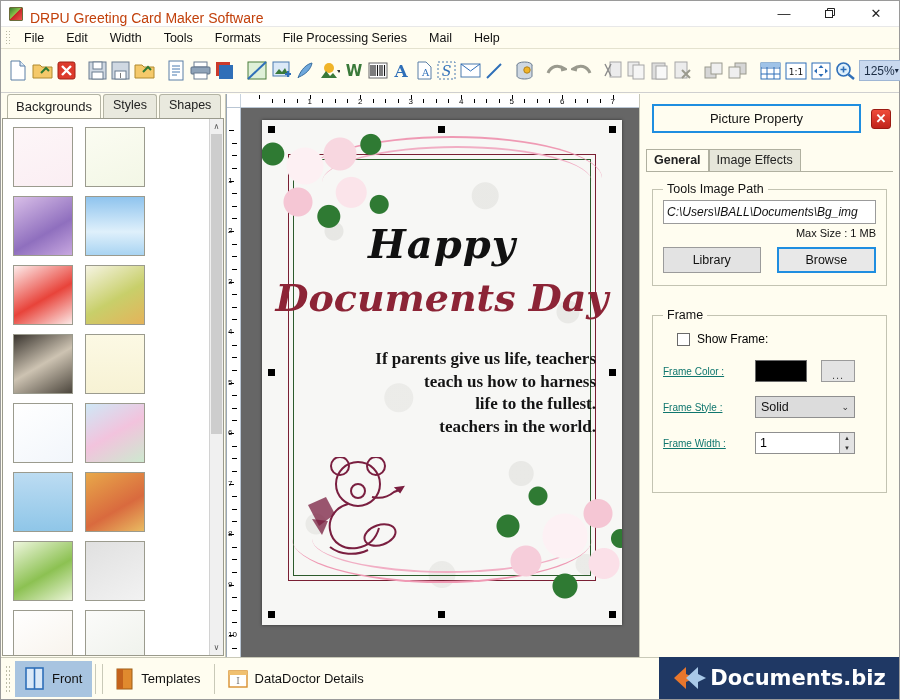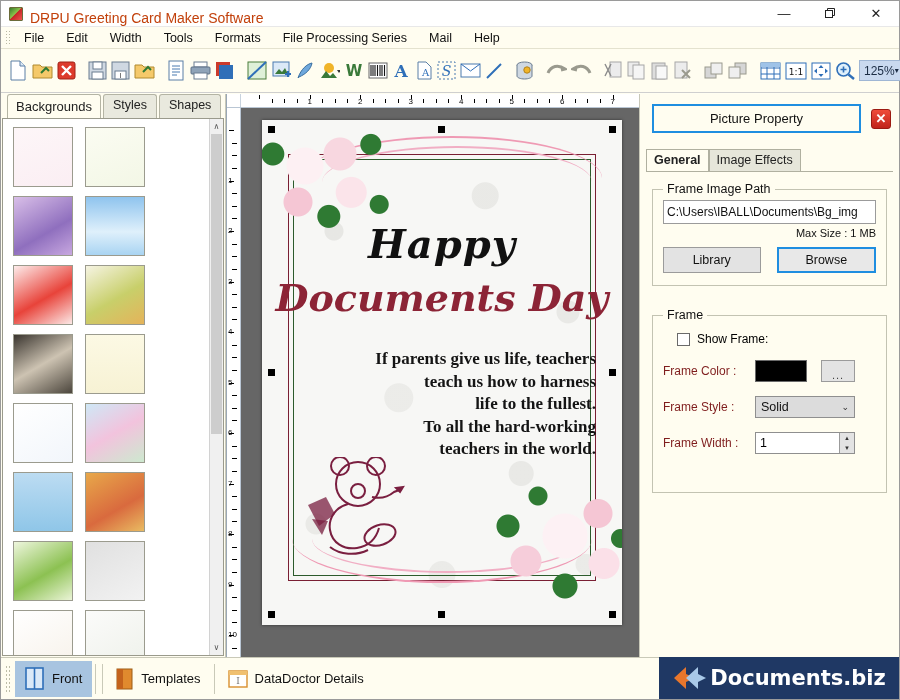--- a/index.html
+++ b/index.html
@@ -160,29 +160,29 @@
   .rtabs { display:flex; align-items:flex-end; margin:12px 0 0 6px; height:22px; }
   .rtab { font-size:12.5px; padding:3px 7px 4px; background:#e6e6da;
           border:1px solid #b0b0a0; border-bottom:none; color:#222; }
   .rtab.active { background:#fffdf0; font-weight:bold; border-color:#b0b0a0; }
   .tabline { border-top:1px solid #b0b0a0; margin:0 6px; }
   fieldset.grp { margin:10px 12px 0 12px; border:1px solid #c3c3b2;
                  padding:4px 10px 12px 10px; }
   fieldset.grp legend { font-size:12.5px; padding:0 4px; color:#111; }
   .pathinput { width:100%; height:20px; border:1px solid #9b9b9b;
                background:#fff; font-size:12px; padding:11px 3px; color:#111;
-               font-family:"Liberation Sans", sans-serif; }
+               font-family:"Liberation Sans", sans-serif;font-style:italic; }
   .maxsize { text-align:right; font-size:11px; margin-top:3px; color:#111; }
   .btnrow { display:flex; gap:16px; margin-top:8px; }
   .btn { flex:1; height:26px; background:#e3e3e3; border:1px solid #9b9b9b;
          font-size:12.5px; display:flex; align-items:center;
          justify-content:center; color:#111; }
   .btn.focus { border:2px solid #1f8ee0; background:#e8e8e8; }
   .frow { display:flex; align-items:center; margin-top:14px; }
-  .flabel { width:92px; font-size:12px; color:#7f1d1d; }
+  .flabel { width:92px; font-size:10px; color:#0f766e;text-decoration:underline; }
   .ckrow { display:flex; align-items:center; margin:6px 0 2px 14px; }
   .ck { width:13px; height:13px; border:1px solid #6a6a6a; background:#fff;
         margin-right:7px; }
   .colorbox { width:52px; height:22px; background:#000; border:1px solid #6a6a6a; }
   .dots { width:34px; height:22px; background:#e3e3e3; border:1px solid #9b9b9b;
           margin-left:14px; font-size:11px; display:flex; align-items:flex-end;
           justify-content:center; color:#444; letter-spacing:1px; }
   .selectbox { width:100px; height:22px; background:#dcdcdc; border:1px solid #8f8f8f;
                font-size:12.5px; display:flex; align-items:center; padding:0 5px;
                color:#111; }
@@ -623,21 +623,20 @@
             <path d="M8 48l18-8 9 17-16 12z" fill="#7a1f40" opacity="0.75"></path>
             <path d="M12 62l16 2-6 14z" fill="#7a1f40" opacity="0.75"></path>
           </svg>
 
           <div class="card-title1">Happy</div>
           <div class="card-title2">Documents Day</div>
           <div class="card-msg" id="cardMsg">
               <div>If parents give us life, teachers</div>
               <div>teach us how to harness</div>
               <div>life to the fullest.</div>
-              <div>To all the hard-working</div>
               <div>teachers in the world.</div>
             </div>
 
           <div class="handle" style="left:6px;  top:6px;"></div>
           <div class="handle" style="left:176px;top:6px;"></div>
           <div class="handle" style="left:347px;top:6px;"></div>
           <div class="handle" style="left:6px;  top:249px;"></div>
           <div class="handle" style="left:347px;top:249px;"></div>
           <div class="handle" style="left:6px;  top:491px;"></div>
           <div class="handle" style="left:176px;top:491px;"></div>
@@ -652,21 +651,21 @@
         <div class="pp-close">✕</div>
       </div>
 
       <div class="rtabs">
         <div class="rtab active">General</div>
         <div class="rtab">Image Effects</div>
       </div>
       <div class="tabline"></div>
 
       <fieldset class="grp">
-        <legend>Frame Image Path</legend>
+        <legend>Tools Image Path</legend>
         <input class="pathinput" type="text" value="C:\Users\IBALL\Documents\Bg_img" style="">
         <div class="maxsize">Max Size : 1 MB</div>
         <div class="btnrow">
           <div class="btn">Library</div>
           <div class="btn focus">Browse</div>
         </div>
       </fieldset>
 
       <fieldset class="grp" style="margin-top:22px;padding-bottom:38px;">
         <legend>Frame</legend>

